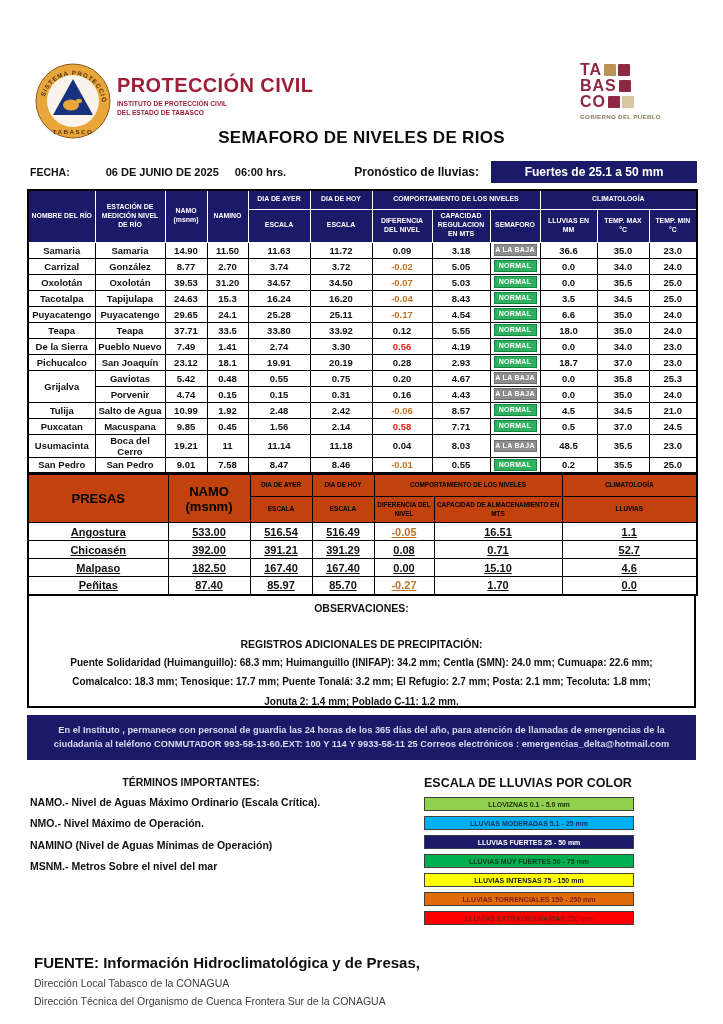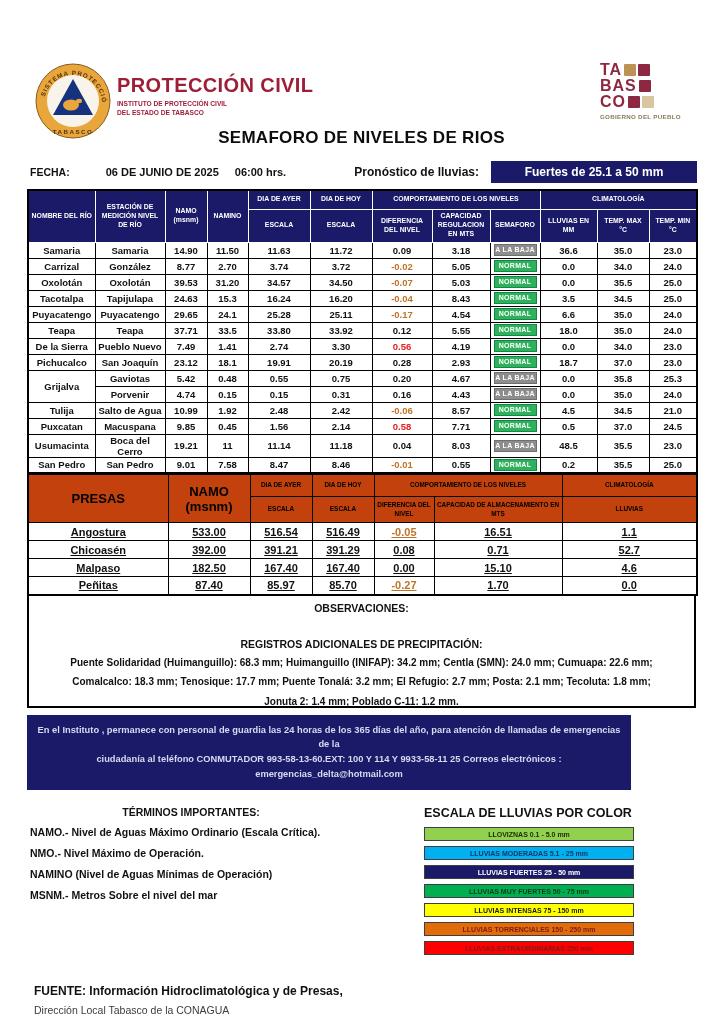--- a/index.html
+++ b/index.html
@@ -5,21 +5,21 @@
   * { margin:0; padding:0; box-sizing:border-box; }
   body { background:#e8e8e8; font-family:"Liberation Sans", sans-serif; }
   .page { width:723px; height:1024px; background:#ffffff; position:relative; overflow:hidden; margin:0 auto; color:#111; }
 
   
   .header { position:relative; height:158px; }
   .seal { position:absolute; left:34px; top:62px; }
   .brand { position:absolute; left:117px; top:74px; }
   .brand-title { font-size:20px; font-weight:800; color:#9e1e38; letter-spacing:.4px; }
   .brand-sub { font-size:6.6px; font-weight:700; color:#9e1e38; line-height:1.4; margin-top:2px; }
-  .tabasco { position:absolute; left:600px; top:62px;text-align:center; }
+  .tabasco { position:absolute; left:580px; top:62px;text-align:center; }
   .tab-line { display:flex; align-items:center; font-size:16px; font-weight:800; color:#8e2740; line-height:1.0; letter-spacing:1px; }
   .sq { width:12px; height:12px; display:inline-block; margin-left:2px; border-radius:1px; }
   .tab-tag { font-size:6.2px; font-weight:700; color:#8a7a5d; margin-top:3px; letter-spacing:.3px; }
   .page-title { position:absolute; left:0; right:0; top:128px; text-align:center; font-size:17px; font-weight:800; letter-spacing:.3px; color:#0d0d0d; }
 
   
   .fecha-row { display:flex; align-items:center; margin:2px 26px 5px 26px; height:24px; font-weight:700; }
   .fecha-label { font-size:10.5px; margin-left:4px; }
   .fecha-value { font-size:11px; margin-left:36px;text-align:center; }
   .fecha-time { font-size:11px; margin-left:16px; }
@@ -44,34 +44,34 @@
   .presas tr.hr2 th { height:26px; }
   .presas td { border:1px solid #000; font-weight:700; font-size:11px; text-align:center; height:18px; vertical-align:middle;text-decoration:underline; }
 
   
   .obs { width:669px; margin-left:27px; border:2px solid #000; border-top:none; height:112px; text-align:center; padding-top:6px; }
   .obs-title { font-size:10.5px; font-weight:800; }
   .obs-sub { font-size:10.5px; font-weight:800; margin-top:24px; }
   .obs-line { font-size:10px; font-weight:700; margin-top:6px; line-height:1.35; }
 
   
-  .banner { width:604px; margin:7px 0 0 27px; background:#1b1a68; color:#d9d9f0; text-align:center; font-size:9.3px; font-weight:600; padding:8px 8px; line-height:1.6; }
+  .banner { width:669px; margin:7px 0 0 27px; background:#1b1a68; color:#d9d9f0; text-align:center; font-size:9.3px; font-weight:600; padding:8px 8px; line-height:1.6; }
 
   
   .bottom { display:flex; margin:16px 26px 0 26px; }
   .terms { width:388px; }
   .terms-title { width:330px; text-align:center; font-size:10.5px; font-weight:800; }
   .term-line { font-size:10.5px; font-weight:700; margin-top:8px; margin-left:4px; line-height:1.25; }
   .legend { width:210px; margin-left:10px; }
   .legend-title { font-size:12.5px; font-weight:800; margin-bottom:7px; }
   .legend-bar { height:14px; line-height:13px; border:1px solid #3f3f3f; margin-bottom:5px; text-align:center; font-size:7px; font-weight:700; }
 
   
   .fuente { margin:24px 0 0 34px; }
-  .fuente-1 { font-size:12px; font-weight:800; }
+  .fuente-1 { font-size:15px; font-weight:800; }
   .fuente-2 { font-size:10.5px; font-weight:400; color:#3c3c3c; margin-top:6px; }
 </style>
 </head>
 <body>
 
 <div class="page">
 
   <div class="header">
     <div class="seal">
       <svg width="78" height="78" viewBox="0 0 78 78">

